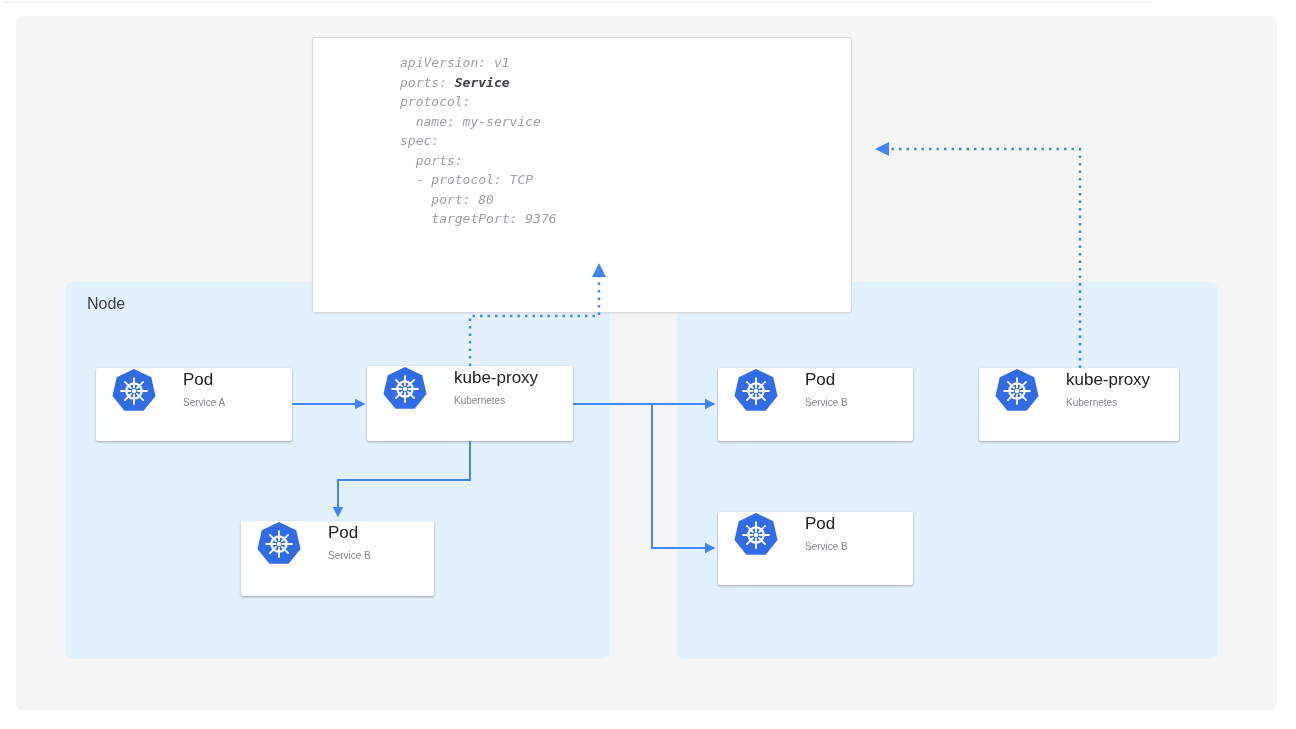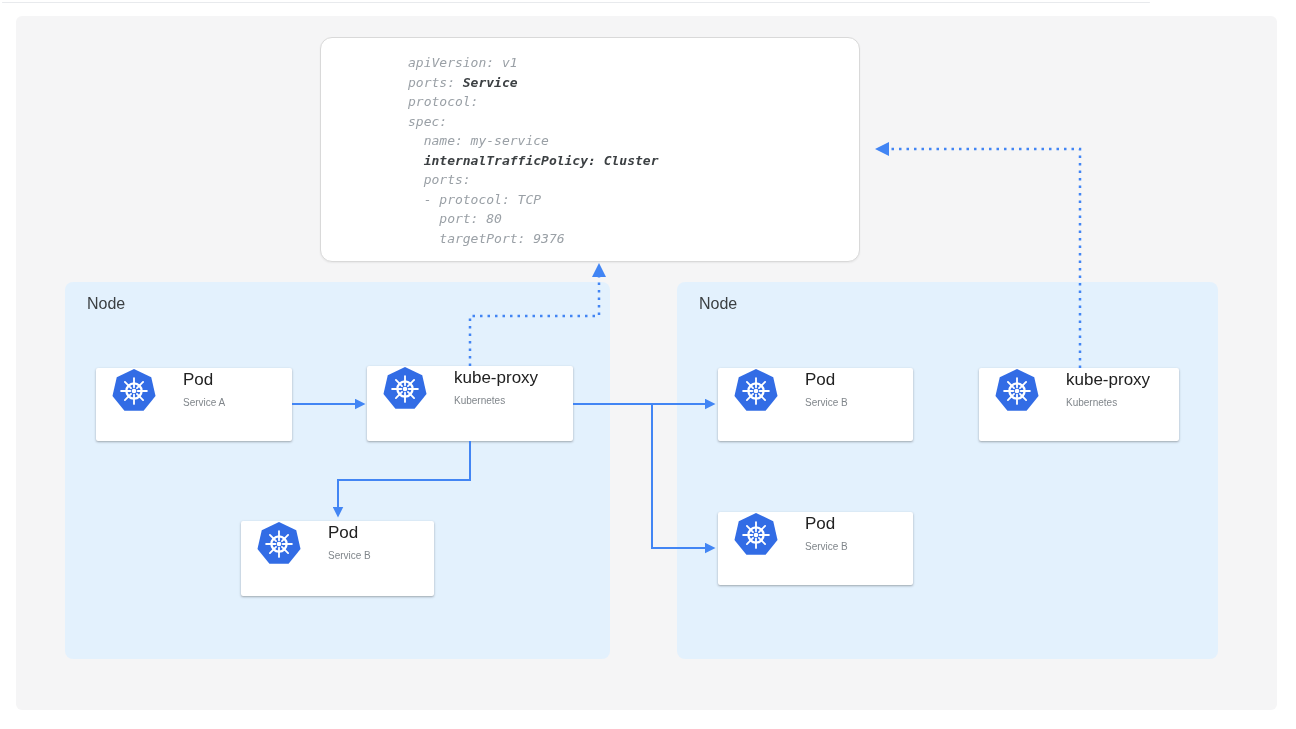--- a/index.html
+++ b/index.html
@@ -20,22 +20,22 @@
     background:#e8eaed;border-radius:1px;}
   .canvas{position:absolute;left:16px;top:16px;width:1261px;height:694px;
     background:var(--canvas-bg);border-radius:6px;}
   
   .connector-layer{position:absolute;left:0;top:0;width:1296px;height:729px;
     pointer-events:none;z-index:3;}
   .connector-layer polyline{fill:none;stroke:var(--accent-blue);}
   .solid-line{stroke-width:2;}
   .dotted-line{stroke-width:2.5;stroke-dasharray:2.5 5;}
   
-  .yaml-card{position:absolute;left:320px;top:37px;width:540px;height:225px;
-    background:#ffffff;border:1px solid #d9d9d9;border-radius:12px;
+  .yaml-card{position:absolute;left:312px;top:37px;width:540px;height:276px;
+    background:#ffffff;border:1px solid #d9d9d9;border-radius:3px;
     box-shadow:0 1px 2px rgba(0,0,0,.06);z-index:2;}
   .yaml-code{padding:15px 0 0 87px;
     font-family:"DejaVu Sans Mono",monospace;font-style:italic;
     font-size:13px;line-height:19.5px;color:var(--yaml-gray);}
   .yaml-line{white-space:pre;}
   .yaml-bold{font-weight:700;color:var(--yaml-dark);}
   
   .node{position:absolute;background:var(--node-bg);border-radius:8px;z-index:1;}
   .node-left{left:65px;top:282px;width:545px;height:377px;}
   .node-right{left:677px;top:282px;width:541px;height:377px;}
@@ -89,23 +89,22 @@
 </div>
 <div class="node node-right">
   <div class="node-label">Node</div>
 </div>
 
 <div class="yaml-card">
   <div class="yaml-code">
       <div class="yaml-line"><span>apiVersion: v1</span></div>
       <div class="yaml-line"><span>ports: </span><span class="yaml-bold">Service</span></div>
       <div class="yaml-line"><span>protocol:</span></div>
+      <div class="yaml-line"><span>  name: my-service</span></div>
       <div class="yaml-line"><span>spec:</span></div>
-      <div class="yaml-line"><span>  name: my-service</span></div>
-      <div class="yaml-line"><span>  </span><span class="yaml-bold">internalTrafficPolicy: Cluster</span></div>
       <div class="yaml-line"><span>  ports:</span></div>
       <div class="yaml-line"><span>  - protocol: TCP</span></div>
       <div class="yaml-line"><span>    port: 80</span></div>
       <div class="yaml-line"><span>    targetPort: 9376</span></div>
     </div>
 </div>
 
 <div class="card card-pod-a">
   <svg class="k8s-badge" viewBox="0 0 100 100">
       <use href="#k8s-icon"></use>

